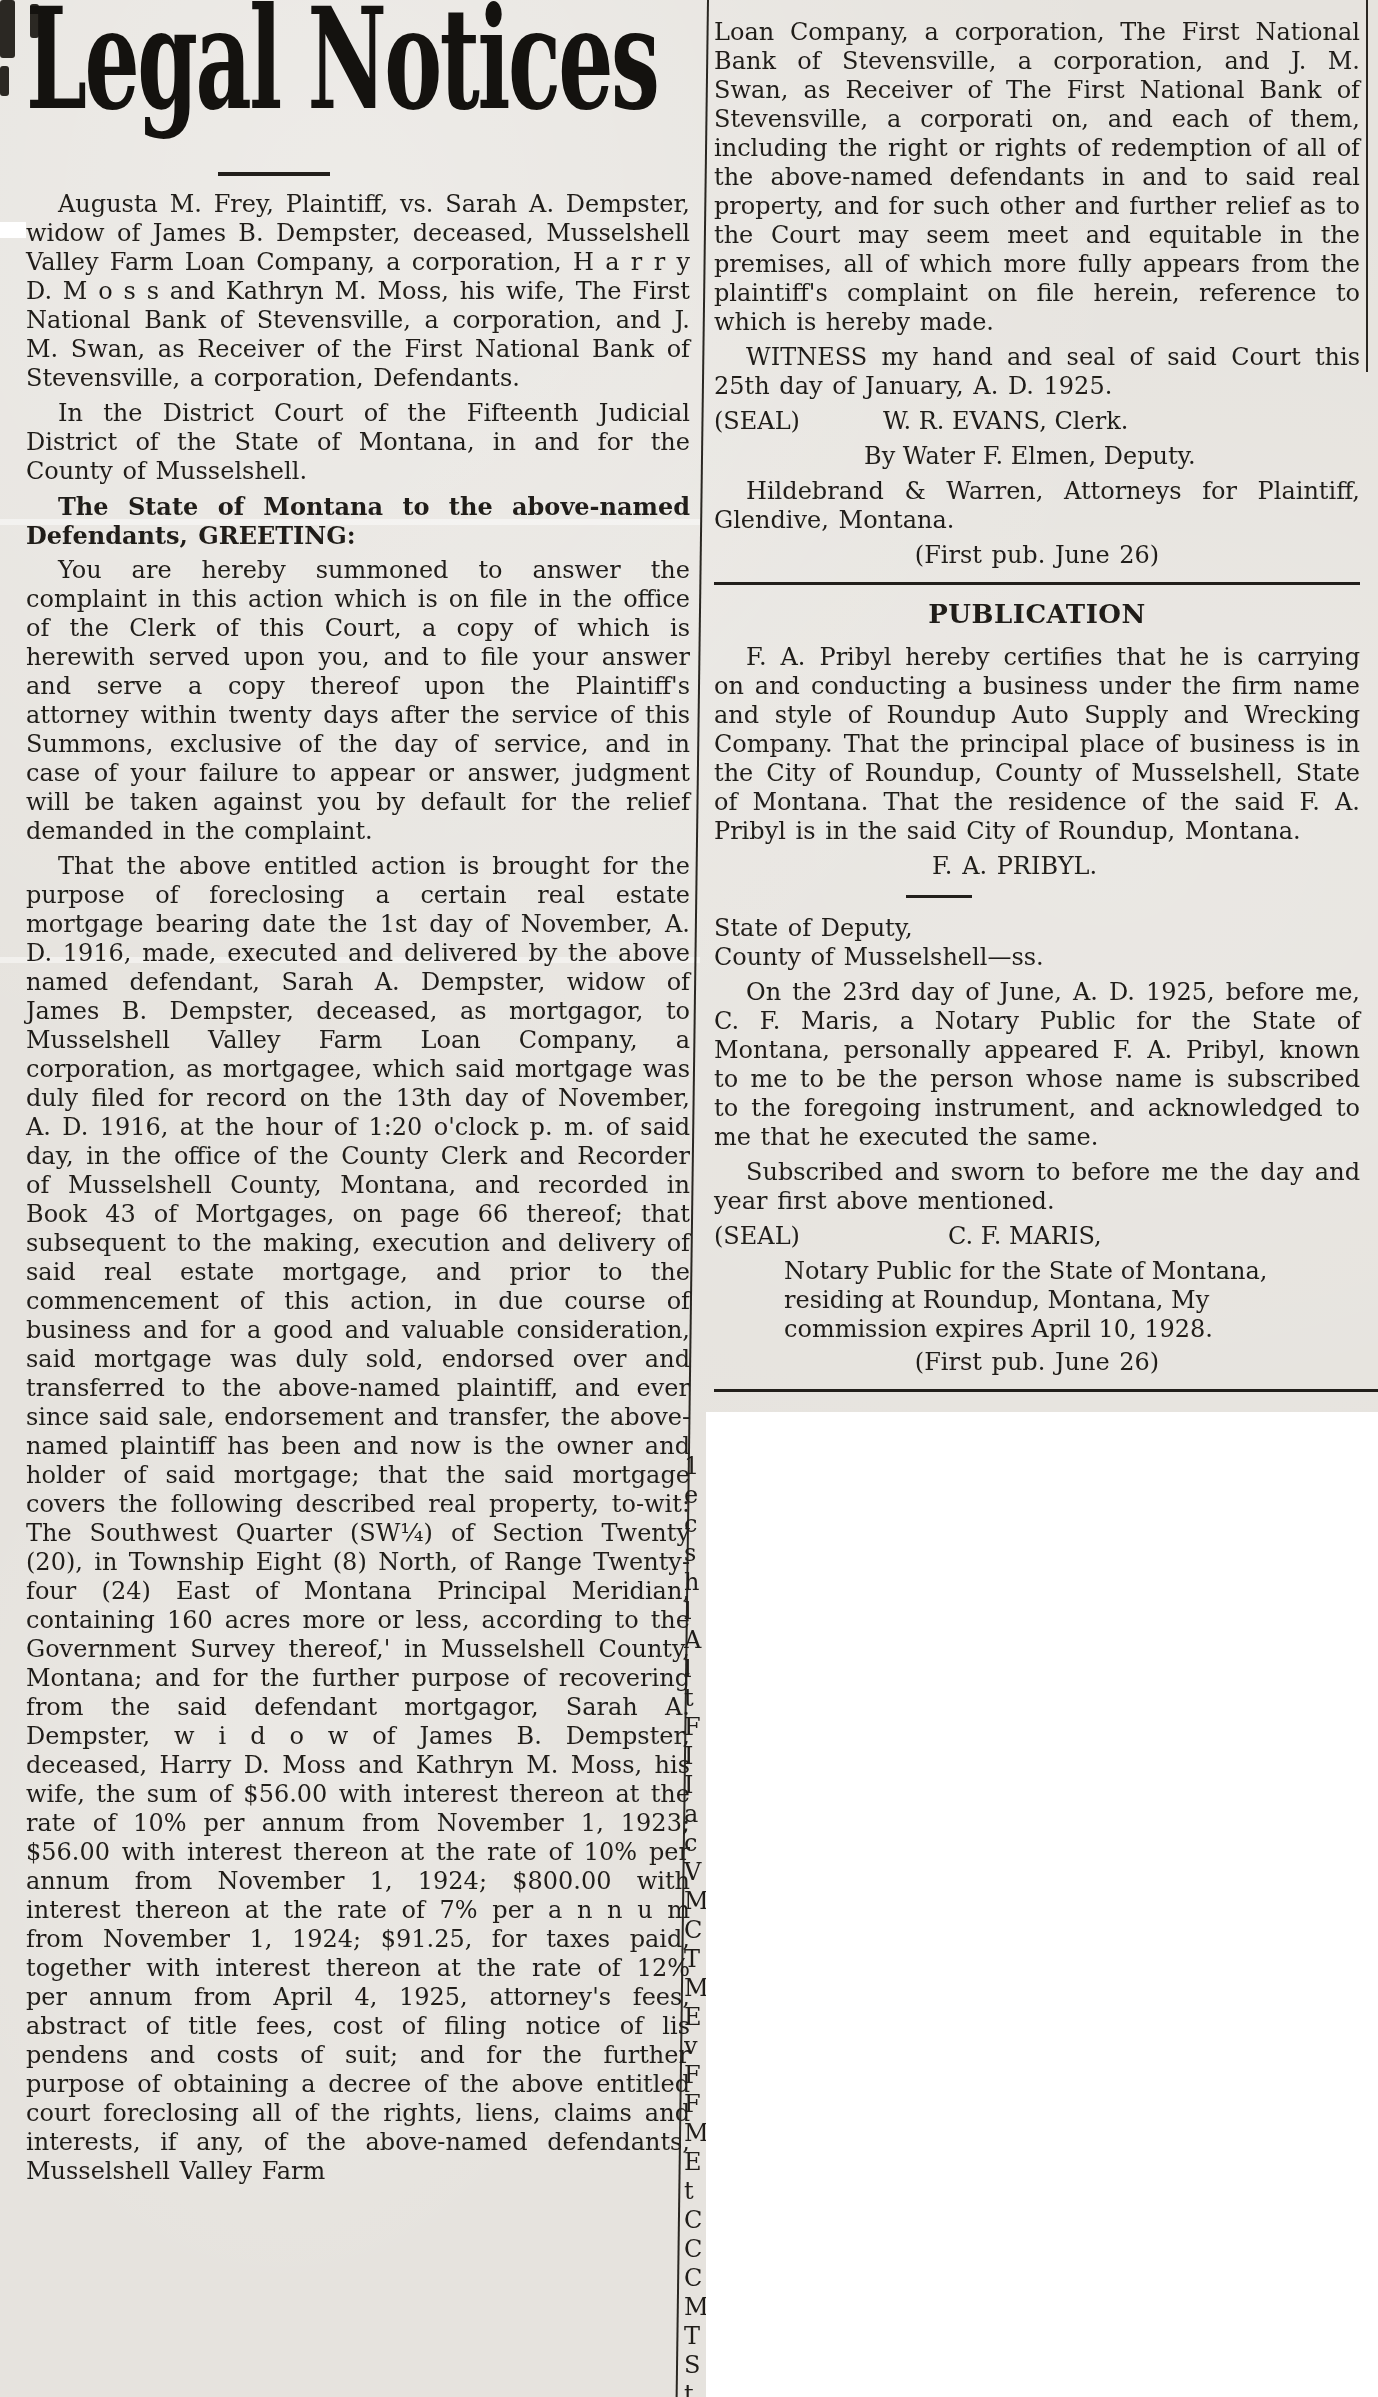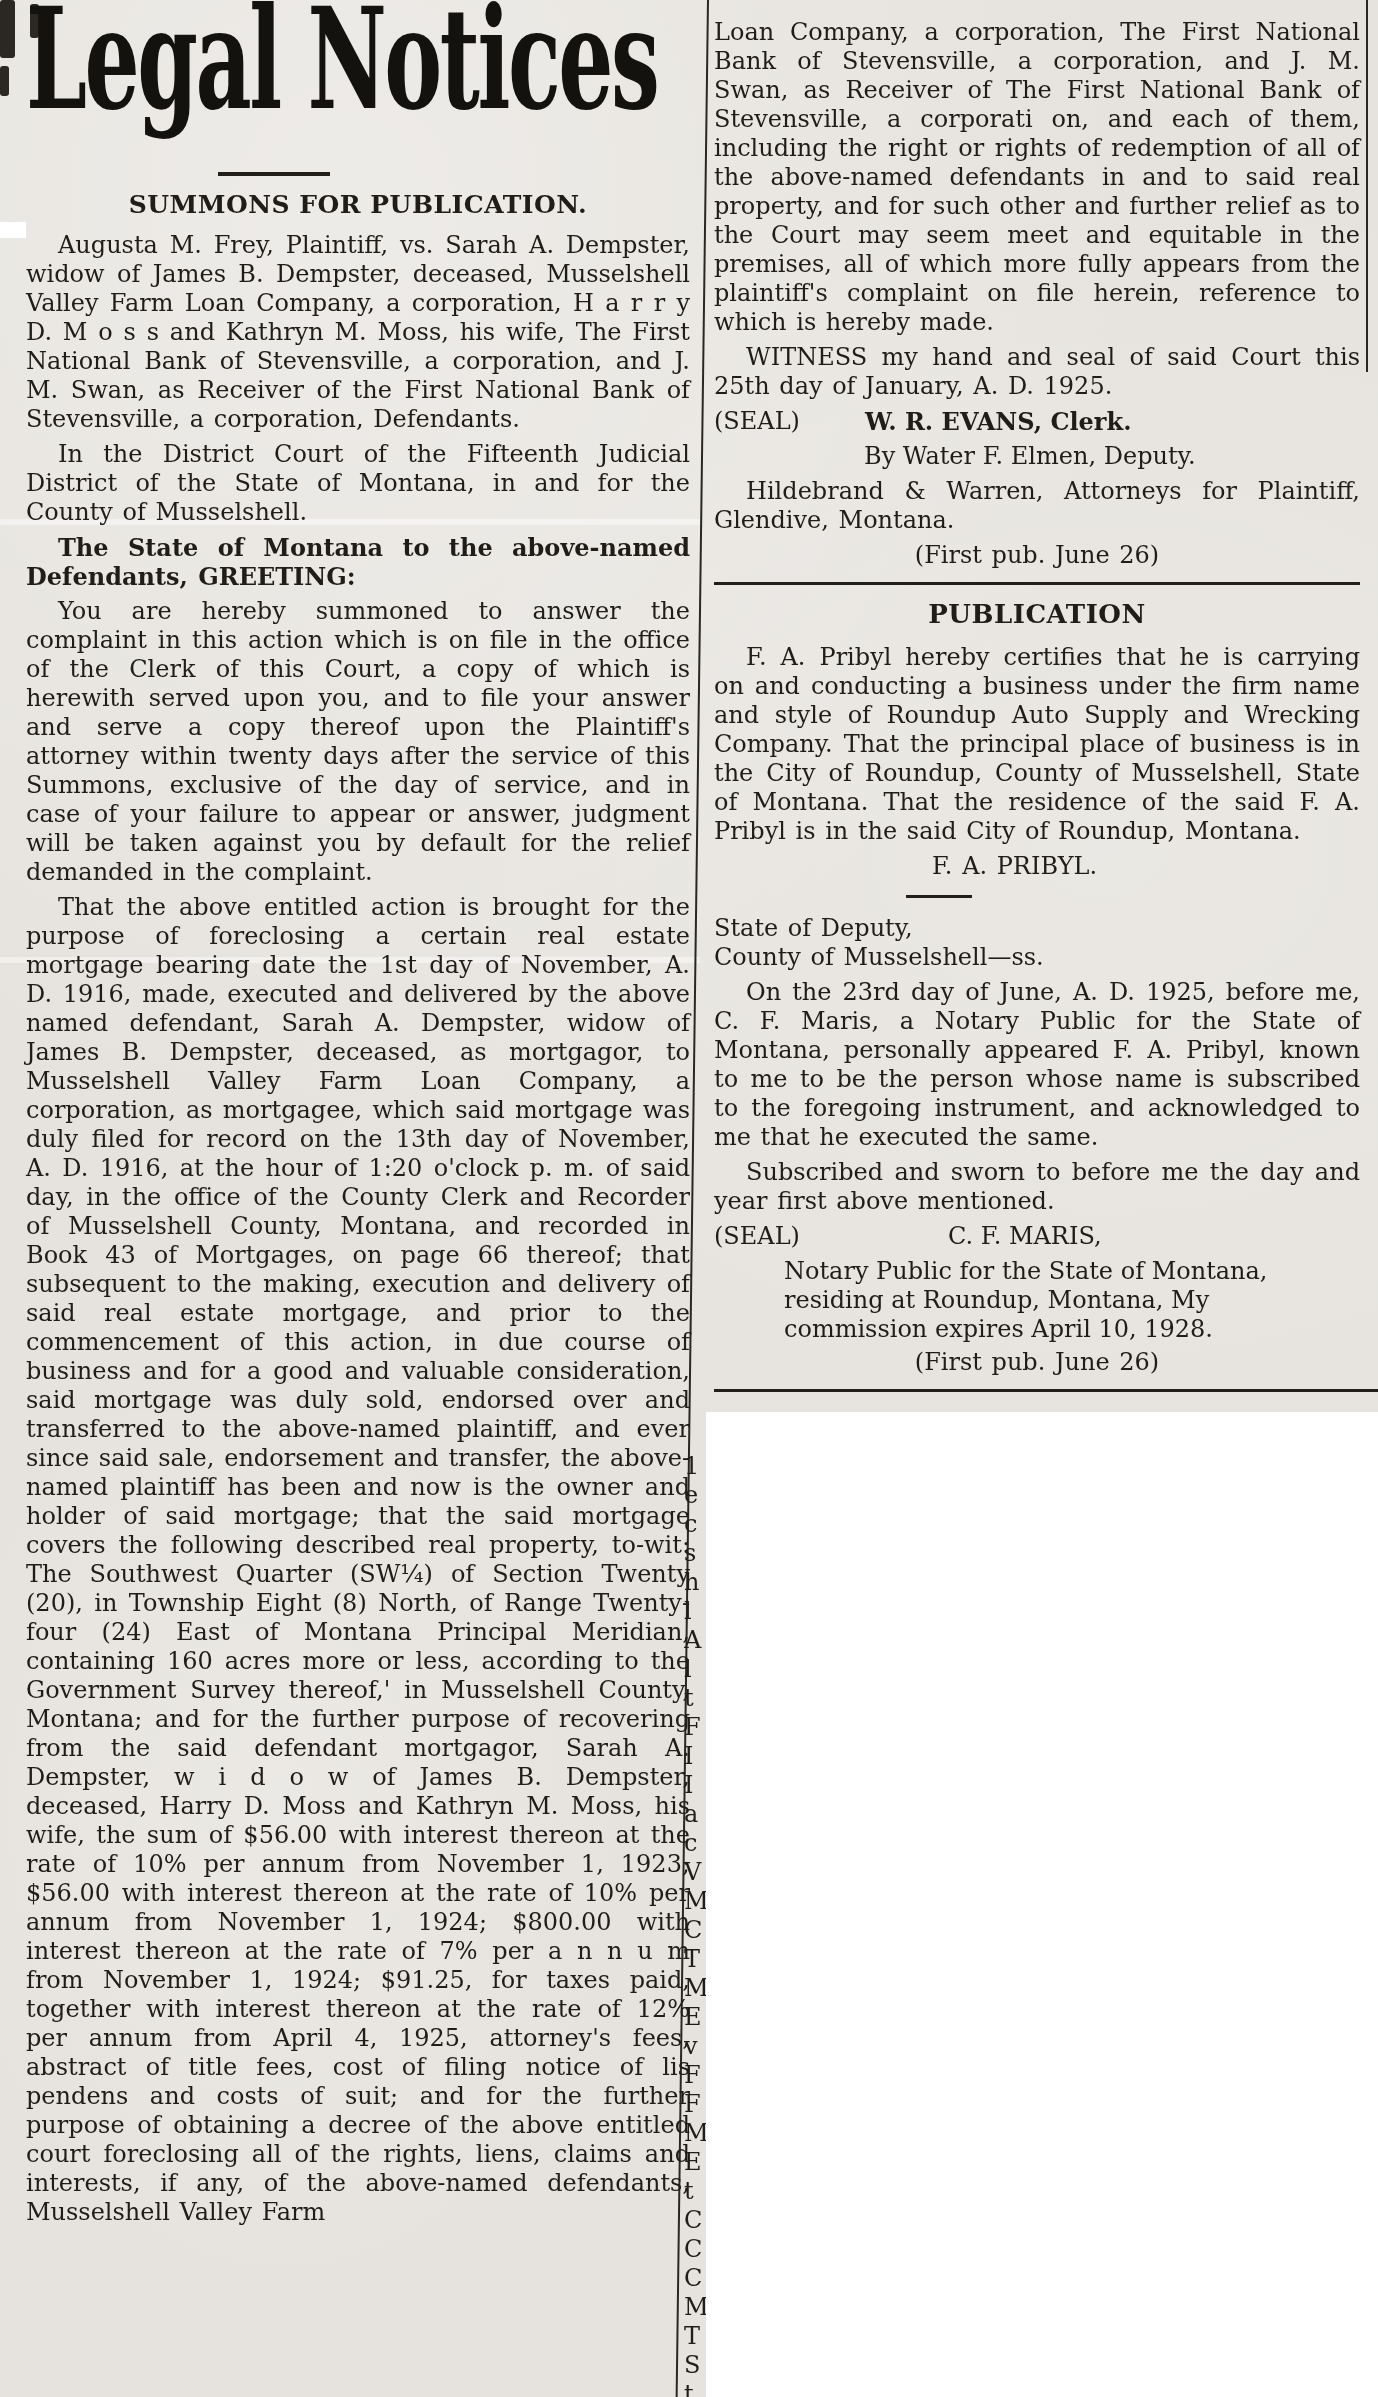--- a/index.html
+++ b/index.html
@@ -61,21 +61,21 @@
     margin:0 0 6px 0;
     font-size:24px;line-height:29px;
     text-align:justify;text-indent:32px;
     word-spacing:2px;
   }
   .para.bold{font-weight:bold;}
   .para.noindent{text-indent:0;}
   .center{text-align:center;text-indent:0;}
   .seal-row{position:relative;height:29px;font-size:24px;line-height:29px;margin:0 0 6px 0;}
   .seal-row .seal-label{position:absolute;left:0;top:0;}
-  .seal-row .off150{position:absolute;left:151px;top:0;font-weight:bold;}
+  .seal-row .off150{position:absolute;left:169px;top:0;}
   .seal-row .off200{position:absolute;left:200px;top:0;margin-left:34px;}
   .indent150{margin:0 0 6px 0;font-size:24px;line-height:29px;padding-left:150px;text-indent:0;text-align:left;}
   .rule-full{height:3px;background:var(--rule);margin:12px 0 14px 0;}
   .rule-full.to-edge{width:666px;}
   .cert-heading{margin:0 0 14px 0;text-align:center;font-size:26px;font-weight:bold;letter-spacing:.5px;}
   .sig{text-align:center;text-indent:0;padding-right:45px;}
   .short-divider{width:66px;height:3px;background:var(--rule);margin:14px 0 16px 192px;}
   .notary-block{margin:0 0 4px 0;font-size:24px;line-height:29px;padding-left:70px;text-align:left;text-indent:0;}
 
   .fragment-strip{
@@ -94,21 +94,20 @@
 <div class="tear tear1"></div>
 <div class="tear tear2"></div>
 <div class="tear tear3"></div>
 <div class="notch"></div>
 <div class="col-divider"></div>
 <div class="right-edge-rule"></div>
 
 <div class="left-col">
   <h1 class="masthead">Legal Notices</h1>
   <div class="masthead-divider"></div>
-  <h2 class="section-heading">SUMMONS FOR PUBLICATION.</h2>
   <div>
       <p class="para">Augusta M. Frey, Plaintiff, vs. Sarah A. Dempster, widow of James B. Dempster, deceased, Musselshell Valley Farm Loan Company, a corporation, H a r r y  D.  M o s s and Kathryn M. Moss, his wife, The First National Bank of Stevensville, a corporation, and J. M. Swan, as Receiver of the First National Bank of Stevensville, a corporation, Defendants.</p>
       <p class="para">In the District Court of the Fifteenth Judicial District of the State of Montana, in and for the County of Musselshell.</p>
       <p class="para bold">The State of Montana to the above-named Defendants, GREETING:</p>
       <p class="para">You are hereby summoned to answer the complaint in this action which is on file in the office of the Clerk of this Court, a copy of which is herewith served upon you, and to file your answer and serve a copy thereof upon the Plaintiff's attorney within twenty days after the service of this Summons, exclusive of the day of service, and in case of your failure to appear or answer, judgment will be taken against you by default for the relief demanded in the complaint.</p>
       <p class="para">That the above entitled action is brought for the purpose of foreclosing a certain real estate mortgage bearing date the 1st day of November, A. D. 1916, made, executed and delivered by the above named defendant, Sarah A. Dempster, widow of James B. Dempster, deceased, as mortgagor, to Musselshell Valley Farm Loan Company, a corporation, as mortgagee, which said mortgage was duly filed for record on the 13th day of November, A. D. 1916, at the hour of 1:20 o'clock p. m. of said day, in the office of the County Clerk and Recorder of Musselshell County, Montana, and recorded in Book 43 of Mortgages, on page 66 thereof; that subsequent to the making, execution and delivery of said real estate mortgage, and prior to the commencement of this action, in due course of business and for a good and valuable consideration, said mortgage was duly sold, endorsed over and transferred to the above-named plaintiff, and ever since said sale, endorsement and transfer, the above-named plaintiff has been and now is the owner and holder of said mortgage; that the said mortgage covers the following described real property, to-wit: The Southwest Quarter (SW¼) of Section Twenty (20), in Township Eight (8) North, of Range Twenty-four (24) East of Montana Principal Meridian, containing 160 acres more or less, according to the Government Survey thereof,' in Musselshell County, Montana; and for the further purpose of recovering from the said defendant mortgagor, Sarah A. Dempster, w i d o w of James B. Dempster, deceased, Harry D. Moss and Kathryn M. Moss, his wife, the sum of $56.00 with interest thereon at the rate of 10% per annum from November 1, 1923; $56.00 with interest thereon at the rate of 10% per annum from November 1, 1924; $800.00 with interest thereon at the rate of 7% per a n n u m from November 1, 1924; $91.25, for taxes paid, together with interest thereon at the rate of 12% per annum from April 4, 1925, attorney's fees, abstract of title fees, cost of filing notice of lis pendens and costs of suit; and for the further purpose of obtaining a decree of the above entitled court foreclosing all of the rights, liens, claims and interests, if any, of the above-named defendants, Musselshell Valley Farm</p>
     </div>
 </div>
 
 <div class="right-col">

